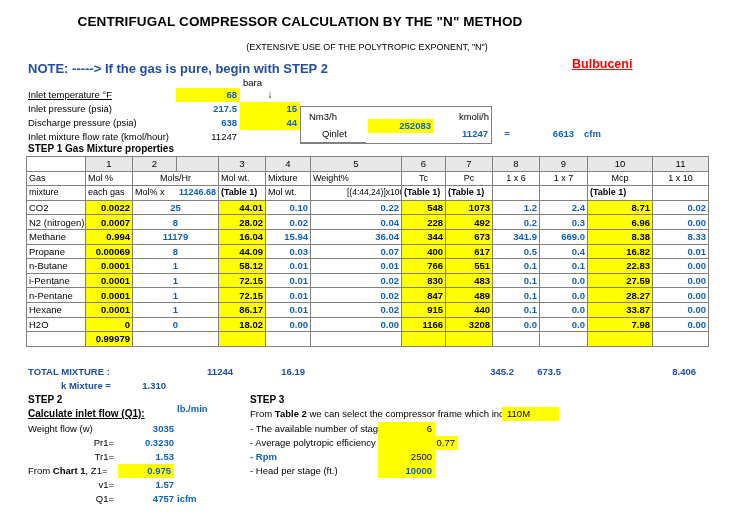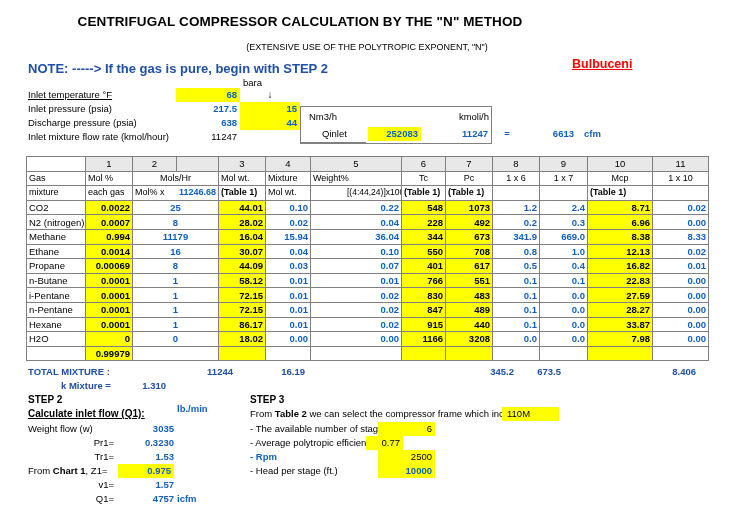--- a/index.html
+++ b/index.html
@@ -105,27 +105,28 @@
   <div class="abs" style="left:300px;top:106px;width:66px;height:37px;"></div>
   <div class="abs" style="left:300px;top:106px;width:66px;"></div>
 
   <div class="abs" style="left:300px;top:106px;width:68px;height:38px;border:1px solid #808080;border-right:none;box-sizing:border-box;"></div>
   <div class="abs" style="left:368px;top:106px;width:67px;height:38px;border:1px solid #808080;border-left:none;border-right:none;box-sizing:border-box;"></div>
   <div class="abs" style="left:435px;top:106px;width:57px;height:38px;border:1px solid #808080;border-left:none;box-sizing:border-box;"></div>
 
   <div class="abs lbl" style="left:309px;top:111px;">Nm3/h</div>
   <div class="abs lbl" style="left:437px;top:111px;width:52px;text-align:right;">kmoli/h</div>
   <div class="abs lbl" style="left:322px;top:128px;">Qinlet</div>
-  <div class="abs cellbox num hl blue" style="left:368px;top:127px;width:53px;">252083</div>
+  <div class="abs cellbox num hl blue" style="left:368px;top:119px;width:66px;">252083</div>
   <div class="abs cellbox num blue" style="left:435px;top:127px;width:56px;">11247</div>
 
   <div class="abs blue ctr" style="left:496px;top:128px;width:22px;">=</div>
   <div class="abs blue num" style="left:520px;top:128px;width:54px;">6613</div>
   <div class="abs blue" style="left:584px;top:128px;">cfm</div>
 
+  <div class="abs steph" style="left:28px;top:143px;">STEP 1   Gas Mixture properties</div>
 
   <table class="grid" style="left:26px;top:156px;width:682px;">
     <colgroup>
       <col style="width:59px">
       <col style="width:47px">
       <col style="width:44px">
       <col style="width:42px">
       <col style="width:47px">
       <col style="width:45px">
       <col style="width:91px">
@@ -223,41 +224,27 @@
           <td class="r bl">15.94</td>
           <td class="r bl">36.04</td>
           <td class="r y bk">344</td>
           <td class="r y bk">673</td>
           <td class="r bl">341.9</td>
           <td class="r bl">669.0</td>
           <td class="r y bk">8.38</td>
           <td class="r bl">8.33</td>
         </tr>
         <tr>
-          <td>Ethane</td>
-          <td class="r y bk">0.0014</td>
-          <td class="c bl" colspan="2">16</td>
-          <td class="r y bk">30.07</td>
-          <td class="r bl">0.04</td>
-          <td class="r bl">0.10</td>
-          <td class="r y bk">550</td>
-          <td class="r y bk">708</td>
-          <td class="r bl">0.8</td>
-          <td class="r bl">1.0</td>
-          <td class="r y bk">12.13</td>
-          <td class="r bl">0.02</td>
-        </tr>
-        <tr>
           <td>Propane</td>
           <td class="r y bk">0.00069</td>
           <td class="c bl" colspan="2">8</td>
           <td class="r y bk">44.09</td>
           <td class="r bl">0.03</td>
           <td class="r bl">0.07</td>
-          <td class="r y bk">401</td>
+          <td class="r y bk">400</td>
           <td class="r y bk">617</td>
           <td class="r bl">0.5</td>
           <td class="r bl">0.4</td>
           <td class="r y bk">16.82</td>
           <td class="r bl">0.01</td>
         </tr>
         <tr>
           <td>n-Butane</td>
           <td class="r y bk">0.0001</td>
           <td class="c bl" colspan="2">1</td>
@@ -386,21 +373,21 @@
   <div class="abs steph" style="left:250px;top:394px;">STEP 3</div>
   <div class="abs sm" style="left:250px;top:408px;">
     <span>From </span><span style="font-weight:bold;">Table 2</span><span> we can select the compressor frame which include:</span>
   </div>
   <div class="abs cellbox sm hl" style="left:502px;top:407px;width:57px;padding-left:5px;">110M</div>
 
   <div class="abs sm" style="left:250px;top:423px;">- The available number of stages</div>
   <div class="abs cellbox sm num hl" style="left:378px;top:422px;width:57px;">6</div>
 
   <div class="abs sm" style="left:250px;top:437px;">- Average polytropic efficiency</div>
-  <div class="abs cellbox sm num hl" style="left:366px;top:436px;width:37px;">0.77</div>
+  <div class="abs cellbox sm num hl" style="left:378px;top:436px;width:80px;">0.77</div>
 
   <div class="abs sm blue" style="left:250px;top:451px;">- Rpm</div>
   <div class="abs cellbox sm num hl" style="left:378px;top:450px;width:57px;">2500</div>
 
   <div class="abs sm" style="left:250px;top:465px;">- Head per stage (ft.)</div>
   <div class="abs cellbox sm num hl blue" style="left:378px;top:464px;width:57px;">10000</div>
 
 </div>
 
 </body></html>

